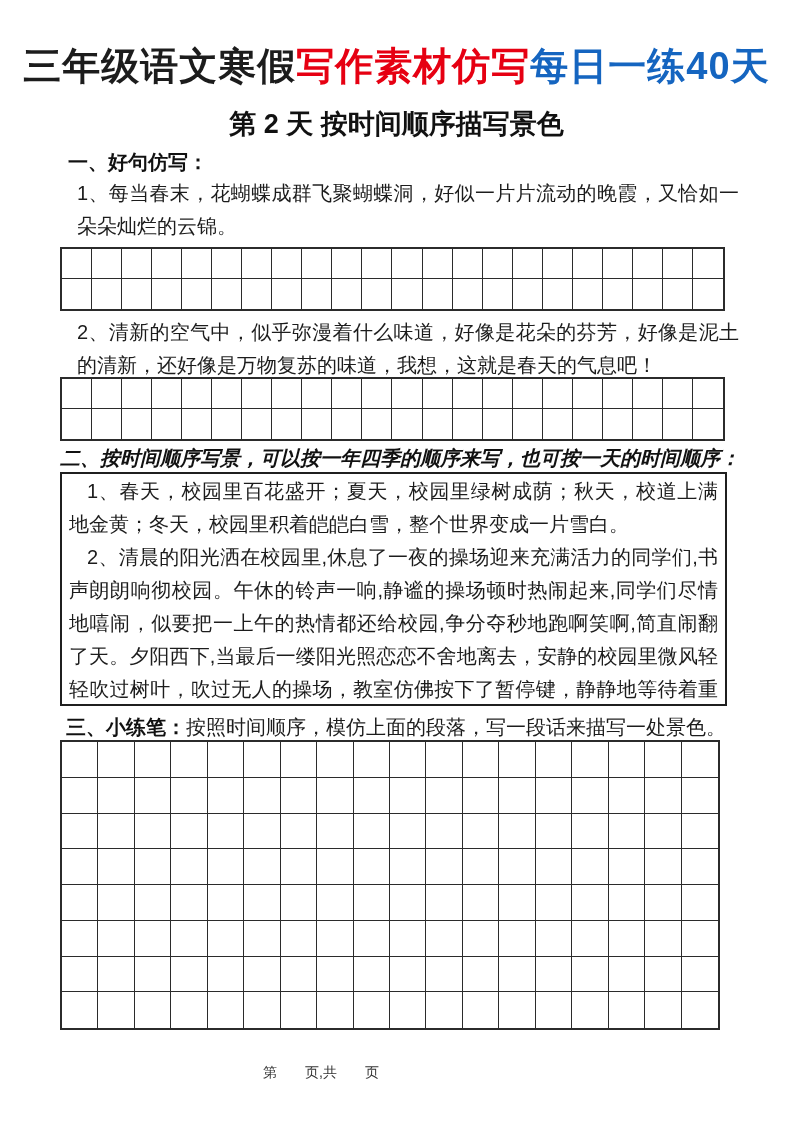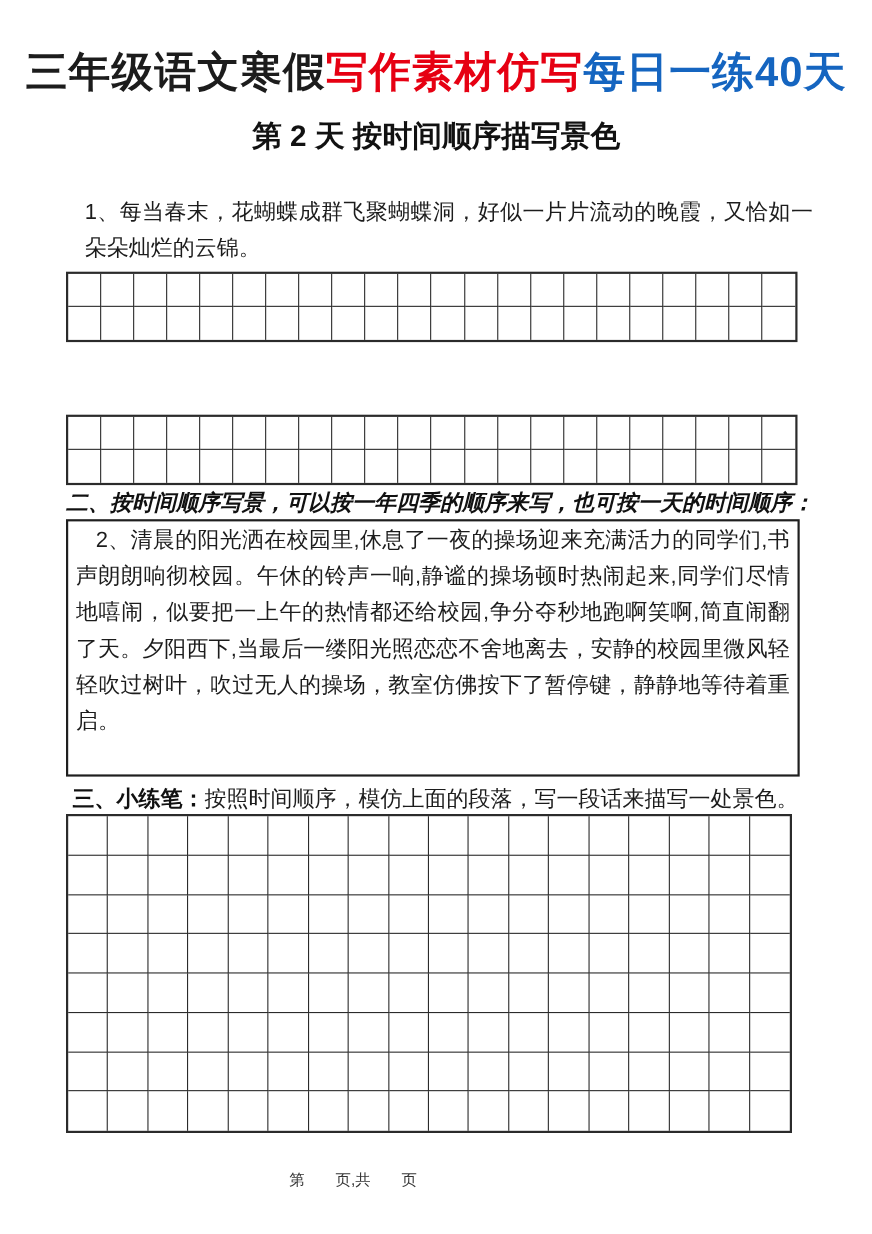--- a/index.html
+++ b/index.html
@@ -81,20 +81,21 @@
 <body>
 
 <div class="page">
 
   <div class="abs main-title">
     <span>三年级语文寒假</span><span class="t-red" style="color: rgb(230, 0, 18);">写作素材仿写</span><span class="t-blue" style="color: rgb(21, 101, 192);">每日一练40天</span>
   </div>
 
   <div class="abs sub-title">第 2 天 按时间顺序描写景色</div>
 
+  <div class="abs sec-heading" style="top:149px;left:68px;">一、好句仿写：</div>
 
   <div class="abs body-text" style="top:177px;left:66px;width:662px;height:66px;overflow:hidden;">1、每当春末，花蝴蝶成群飞聚蝴蝶洞，好似一片片流动的晚霞，又恰如一朵朵灿烂的云锦。</div>
 
   <div class="abs wgrid grid-small" style="top: 247px; grid-template-columns: repeat(22, 1fr);">
       <div class="cell"></div>
       <div class="cell"></div>
       <div class="cell"></div>
       <div class="cell"></div>
       <div class="cell"></div>
       <div class="cell"></div>
@@ -131,20 +132,21 @@
       <div class="cell lr"></div>
       <div class="cell lr"></div>
       <div class="cell lr"></div>
       <div class="cell lr"></div>
       <div class="cell lr"></div>
       <div class="cell lr"></div>
       <div class="cell lr"></div>
       <div class="cell lc lr"></div>
     </div>
 
+  <div class="abs body-text" style="top:316px;left:66px;width:662px;height:66px;overflow:hidden;">2、清新的空气中，似乎弥漫着什么味道，好像是花朵的芬芳，好像是泥土的清新，还好像是万物复苏的味道，我想，这就是春天的气息吧！</div>
 
   <div class="abs wgrid grid-small" style="top: 377px; grid-template-columns: repeat(22, 1fr);">
       <div class="cell"></div>
       <div class="cell"></div>
       <div class="cell"></div>
       <div class="cell"></div>
       <div class="cell"></div>
       <div class="cell"></div>
       <div class="cell"></div>
       <div class="cell"></div>
@@ -182,20 +184,21 @@
       <div class="cell lr"></div>
       <div class="cell lr"></div>
       <div class="cell lr"></div>
       <div class="cell lr"></div>
       <div class="cell lc lr"></div>
     </div>
 
   <div class="abs sec-heading" style="top:445px;left:60px;font-style:italic;">二、按时间顺序写景，可以按一年四季的顺序来写，也可按一天的时间顺序：</div>
 
   <div class="abs example-box">
+    <p>1、春天，校园里百花盛开；夏天，校园里绿树成荫；秋天，校道上满地金黄；冬天，校园里积着皑皑白雪，整个世界变成一片雪白。</p>
     <p>2、清晨的阳光洒在校园里,休息了一夜的操场迎来充满活力的同学们,书声朗朗响彻校园。午休的铃声一响,静谧的操场顿时热闹起来,同学们尽情地嘻闹，似要把一上午的热情都还给校园,争分夺秒地跑啊笑啊,简直闹翻了天。夕阳西下,当最后一缕阳光照恋恋不舍地离去，安静的校园里微风轻轻吹过树叶，吹过无人的操场，教室仿佛按下了暂停键，静静地等待着重启。</p>
   </div>
 
   <div class="abs" style="top:714px;left:66px;font-size:20px;line-height:27px;white-space:nowrap;">
     <span style="font-weight:700;color:#111;text-align:right;">三、小练笔：</span><span>按照时间顺序，模仿上面的段落，写一段话来描写一处景色。</span>
   </div>
 
   <div class="abs wgrid grid-big" style="top: 740px; grid-template-columns: repeat(18, 1fr);">
       <div class="cell"></div>
       <div class="cell"></div>

